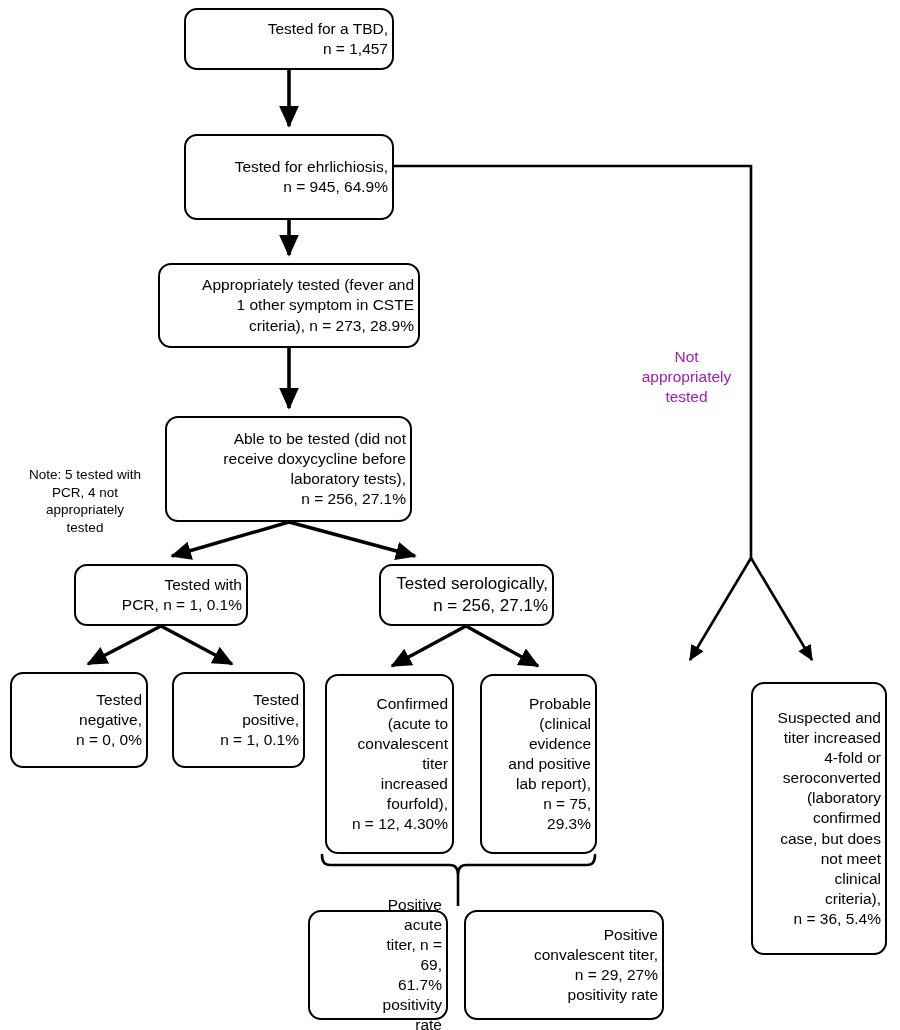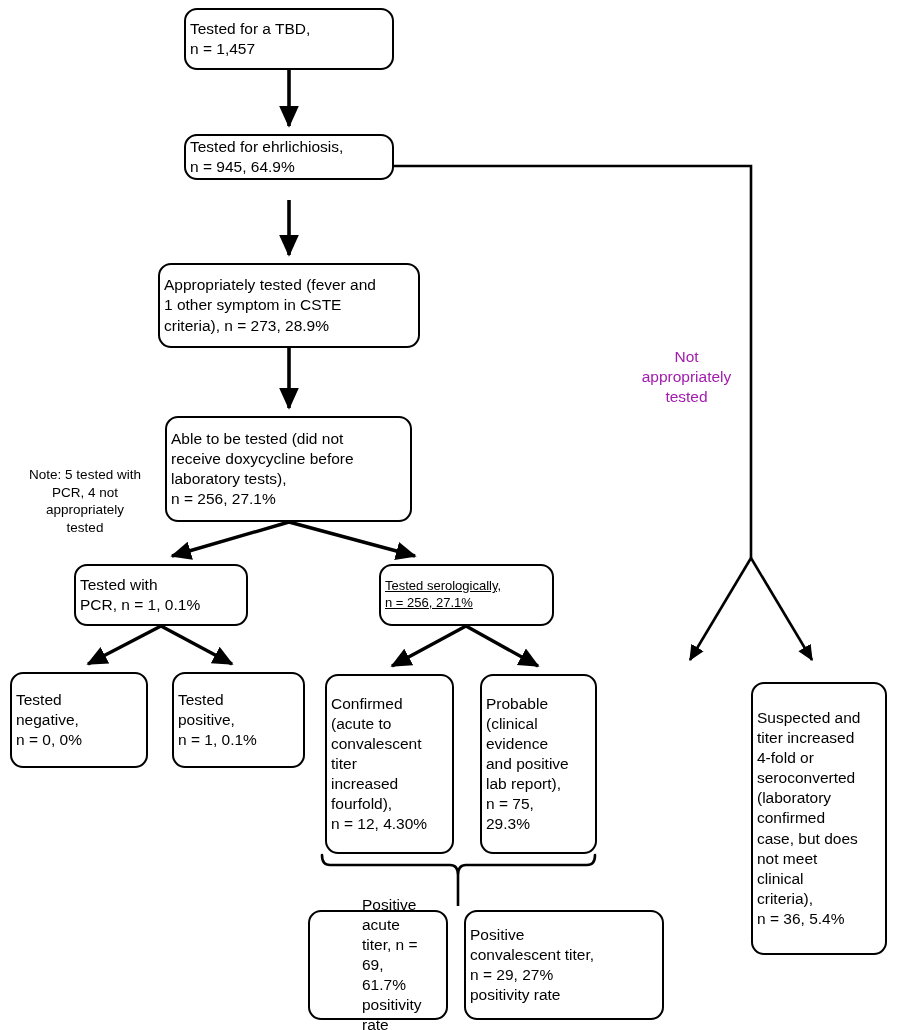--- a/index.html
+++ b/index.html
@@ -28,21 +28,21 @@
   }
   .node {
     position: absolute;
     box-sizing: border-box;
     border: 2.2px solid #000000;
     border-radius: 13px;
     background: #ffffff;
     display: flex;
     align-items: center;
     justify-content: center;
-    text-align: left;
+    text-align: right;
     line-height: 1.30;
     color: #000000;
     white-space: pre-line;
     z-index: 2;
   }
   .node-text {
     display: block;
     width: 100%;
     padding: 0 4px;
     white-space: pre-line;
@@ -96,40 +96,40 @@
     <line x1="466" y1="626" x2="538" y2="666" stroke="#000000" stroke-width="3.4" marker-end="url(#arrowhead)"></line>
 
     <path d="M322,855 q0,10 8,10 L450,865 q8,0 8,10 q0,-10 8,-10 L587,865 q8,0 8,-10" fill="none" stroke="#000000" stroke-width="2.6" stroke-linecap="round"></path>
     <line x1="458" y1="875" x2="458" y2="906" stroke="#000000" stroke-width="2.6"></line>
   </svg>
 
   <div class="node" style="left: 184px; top: 8px; width: 210px; height: 62px; font-size: 15.5px;">
     <span class="node-text">Tested for a TBD,
 n = 1,457</span>
   </div>
-  <div class="node" style="left: 184px; top: 134px; width: 210px; height: 46px; font-size: 15.5px;">
+  <div class="node" style="left: 184px; top: 134px; width: 210px; height: 86px; font-size: 15.5px;">
     <span class="node-text">Tested for ehrlichiosis,
 n = 945, 64.9%</span>
   </div>
   <div class="node" style="left: 158px; top: 263px; width: 262px; height: 85px; font-size: 15.5px;">
     <span class="node-text">Appropriately tested (fever and
 1 other symptom in CSTE
 criteria), n = 273, 28.9%</span>
   </div>
   <div class="node" style="left: 165px; top: 416px; width: 247px; height: 106px; font-size: 15.5px;">
     <span class="node-text">Able to be tested (did not
 receive doxycycline before
 laboratory tests),
 n = 256, 27.1%</span>
   </div>
   <div class="node" style="left: 74px; top: 564px; width: 174px; height: 62px; font-size: 15.5px;">
     <span class="node-text">Tested with
 PCR, n = 1, 0.1%</span>
   </div>
-  <div class="node" style="left: 379px; top: 564px; width: 175px; height: 62px; font-size: 13px; text-decoration: underline;">
+  <div class="node" style="left: 379px; top: 564px; width: 175px; height: 62px; font-size: 17px;">
     <span class="node-text">Tested serologically,
 n = 256, 27.1%</span>
   </div>
   <div class="node" style="left: 10px; top: 672px; width: 138px; height: 96px; font-size: 15.5px;">
     <span class="node-text">Tested
 negative,
 n = 0, 0%</span>
   </div>
   <div class="node" style="left: 172px; top: 672px; width: 133px; height: 96px; font-size: 15.5px;">
     <span class="node-text">Tested

